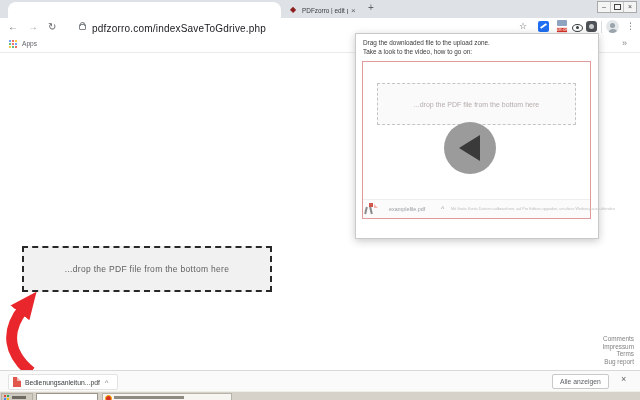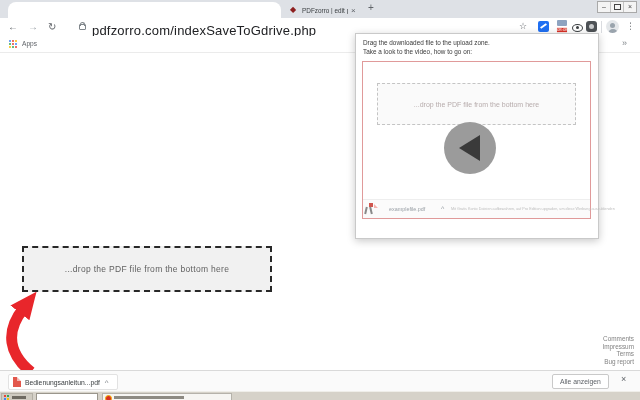--- a/index.html
+++ b/index.html
@@ -21,21 +21,21 @@
   .winbtn:first-child{border-left:none;}
   #btn-max i{display:inline-block;width:5px;height:4px;border:1px solid #444;margin-top:2px;}
 
   
   #toolbar{left:0;top:18px;width:640px;height:18px;background:#fff;}
   .navg{font-size:10px;color:#5f6368;top:3px;}
   #fwd{color:#9aa0a6;}
   #lock{left:79px;top:6px;width:5px;height:4px;border:1px solid #80868b;border-radius:1px;}
   #lock:before{content:"";position:absolute;left:0px;top:-3px;width:3px;height:3px;
                border:1px solid #80868b;border-bottom:none;border-radius:3px 3px 0 0;}
-  #url{left:92px;top:5px;font-size:13px;color:#202124;letter-spacing:.2px;}
+  #url{left:92px;top:5px;font-size:10px;color:#202124;letter-spacing:.2px;}
   #star{left:519px;top:3px;font-size:9px;color:#5f6368;}
   #ext-blue{left:538px;top:3px;width:11px;height:11px;background:#1f6ff2;border-radius:2px;}
   #ext-blue:before{content:"";position:absolute;left:2px;top:4px;width:7px;height:2px;
                    background:#fff;transform:rotate(-35deg);}
   #ext-timer{left:555px;top:2px;width:14px;height:13px;}
   #ext-timer .cam{position:absolute;left:2px;top:0;width:10px;height:6px;background:#8ea3c0;border-radius:1px;}
   #ext-timer .bdg{position:absolute;left:0;bottom:0;width:14px;height:6px;background:#d93025;
                   color:#fff;font-size:6px;line-height:6px;text-align:center;
                   transform:scale(.72);transform-origin:center;white-space:nowrap;}
   #ext-eye{left:572px;top:6px;width:9px;height:6px;border:1px solid #3c4043;border-radius:50%;}

